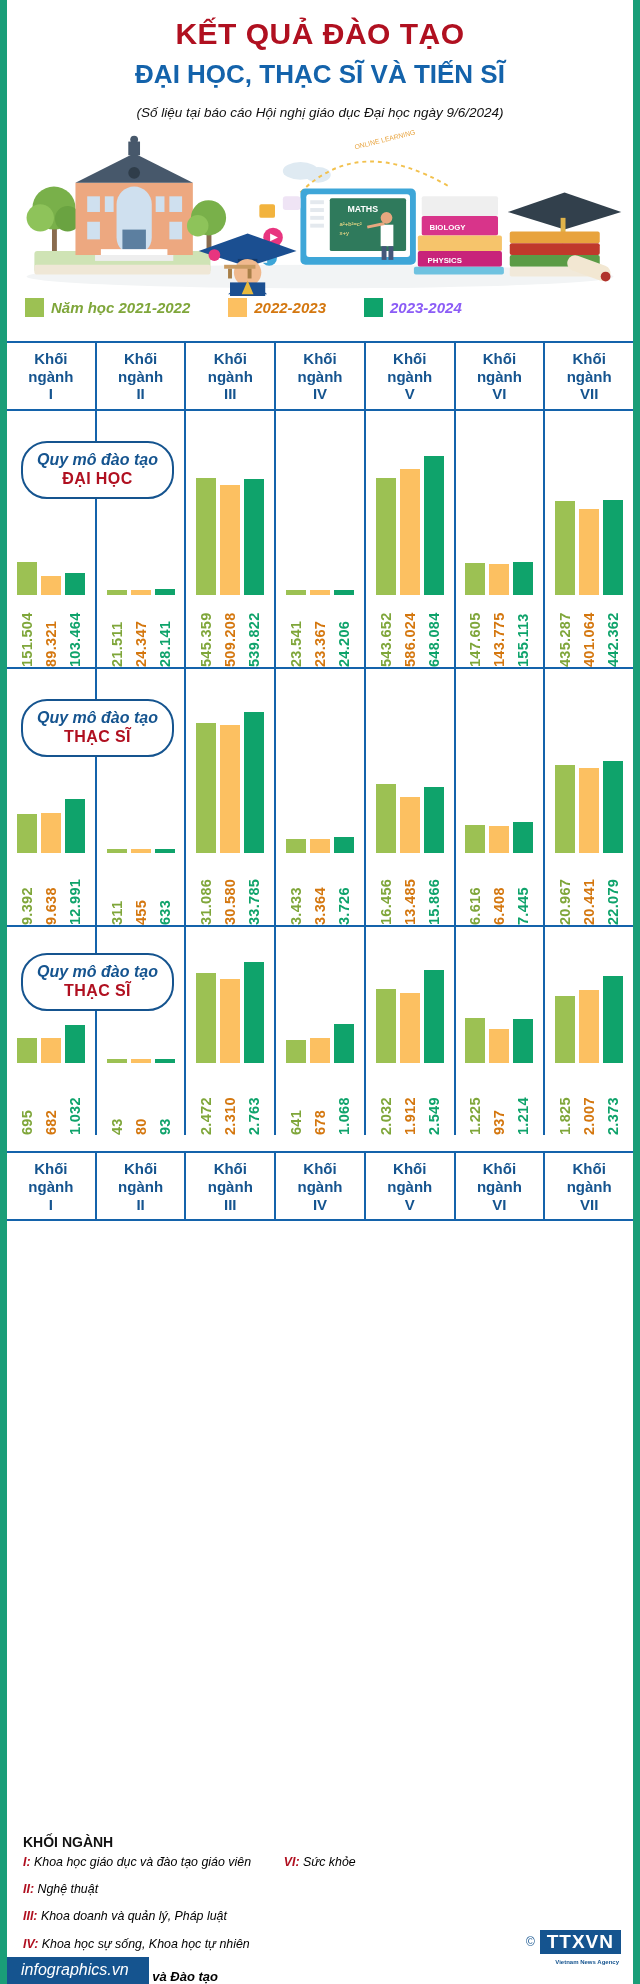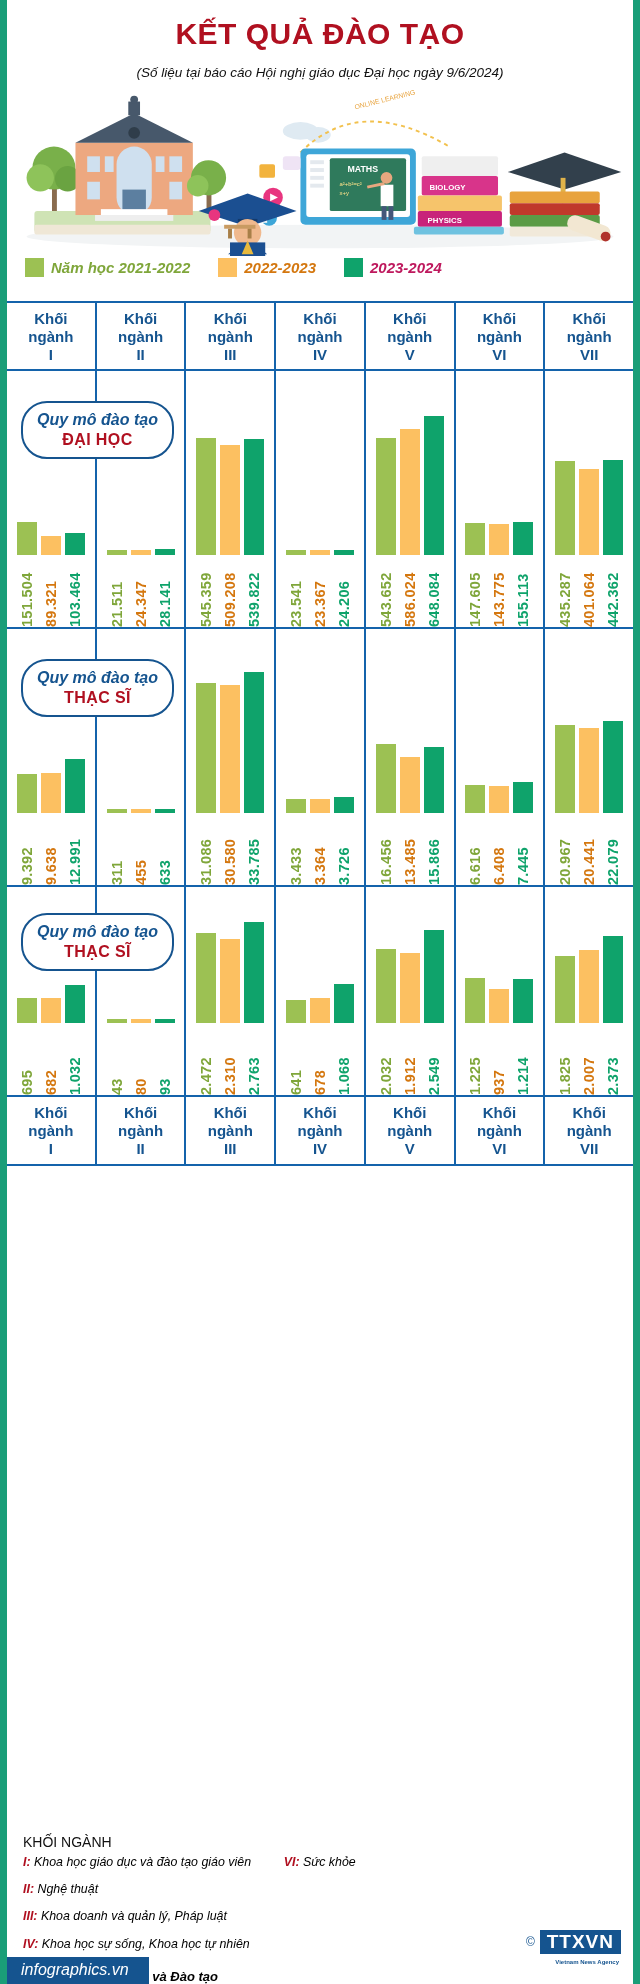--- a/index.html
+++ b/index.html
@@ -34,31 +34,31 @@
     margin-top: 14px;
   }
 
   
   .illus { height: 170px; position: relative; margin-top: 6px; }
   .illus svg { display: block; width: 100%; height: 100%; }
 
   
   .legend {
     display: flex; align-items: center; justify-content: flex-start;
-    gap: 2px; padding: 4px 18px 24px; margin-top: -2px;
+    gap: 12px; padding: 4px 18px 8px; margin-top: -2px;
   }
   .legend-item { display: flex; align-items: center; gap: 7px; }
   .legend-item + .legend-item { margin-left: 26px; }
   .swatch { width: 19px; height: 19px; display: inline-block; }
   .legend-label { font-weight: bold; font-style: italic; font-size: 15px; }
 
   
   .grid-wrap { position: relative; flex: 1 1 auto; }
   .hdr-row, .ftr-row {
-    display: flex; border-top: 2.5px solid #1463ab; border-bottom: 2.5px solid #1463ab;
+    display: flex; border-top: 2.5px solid #1463ab; border-bottom: 2.5px solid #1463ab; margin-top: 16px;
   }
   .hdr-cell {
     flex: 1 1 0; text-align: center; color: #15548f; font-weight: bold;
     font-size: 15px; line-height: 1.18; padding: 7px 0 6px;
     border-left: 2.5px solid #1463ab;
   }
   .hdr-cell:first-child { border-left: none; }
   .hdr-cell .rn { display: block; }
 
   .section {
@@ -91,21 +91,21 @@
   .pill {
     position: absolute; left: 14px; z-index: 5;
     border: 2.5px solid #15548f; border-radius: 26px; background: #fff;
     padding: 7px 14px 8px; text-align: center; line-height: 1.2;
   }
   .pill .l1 { color: #15548f; font-weight: bold; font-style: italic; font-size: 16px; }
   .pill .l2 { color: #b01020; font-weight: bold; font-size: 16px; letter-spacing: .4px; }
 
   
   .footer { padding: 10px 16px 0; position: relative; }
-  .footer-title { font-weight: normal; font-size: 14px; color: #111; margin-bottom: 4px; }
+  .footer-title { font-weight: bold; font-size: 14px; color: #111; margin-bottom: 4px; }
   .foot-cols { display: flex; gap: 14px; }
   .foot-col { flex: 1 1 0; }
   .foot-col.right { flex: 1.35 1 0; }
   .foot-entry { margin-bottom: 11px; font-size: 12.4px; line-height: 1.32; font-style: italic; }
   .foot-rn { color: #b01020; font-weight: bold; font-style: italic; }
   .source { font-style: italic; font-weight: bold; font-size: 13px; margin-top: 6px; }
   .ttxvn {
     position: absolute; right: 12px; bottom: 30px;
     display: flex; align-items: center; gap: 5px;
   }
@@ -119,20 +119,21 @@
     padding: 4px 20px 5px 14px; display: inline-block;
   }
 </style>
 </head>
 <body>
 
 <div id="page">
 
   <div class="header">
     <div class="title-main">KẾT QUẢ ĐÀO TẠO</div>
+    <div class="title-sub">ĐẠI HỌC, THẠC SĨ VÀ TIẾN SĨ</div>
     <div class="subtitle">(Số liệu tại báo cáo Hội nghị giáo dục Đại học ngày 9/6/2024)</div>
   </div>
 
   <div class="illus">
     <svg viewBox="0 0 640 170" preserveAspectRatio="xMidYMid meet">
 
       <ellipse cx="320" cy="152" rx="300" ry="12" fill="#f2f4f5"></ellipse>
 
       <g>
         <rect x="46" y="92" width="5" height="34" fill="#8a6c4e"></rect>
@@ -248,21 +249,21 @@
     <div class="legend-item">
       <span class="swatch" style="background:#9cc153"></span>
       <span class="legend-label" style="color:#7fa63a">Năm học 2021-2022</span>
     </div>
     <div class="legend-item">
       <span class="swatch" style="background:#fcc061"></span>
       <span class="legend-label" style="color:#d4770f">2022-2023</span>
     </div>
     <div class="legend-item">
       <span class="swatch" style="background:#0fa36b"></span>
-      <span class="legend-label" style="color:#be185d">2023-2024</span>
+      <span class="legend-label" style="color:#8b5cf6">2023-2024</span>
     </div>
   </div>
 
   <div class="grid-wrap">
 
     <div class="hdr-row">
       <div class="hdr-cell">
         <span class="rn">Khối</span>
         <span class="rn">ngành</span>
         <span class="rn">I</span>

